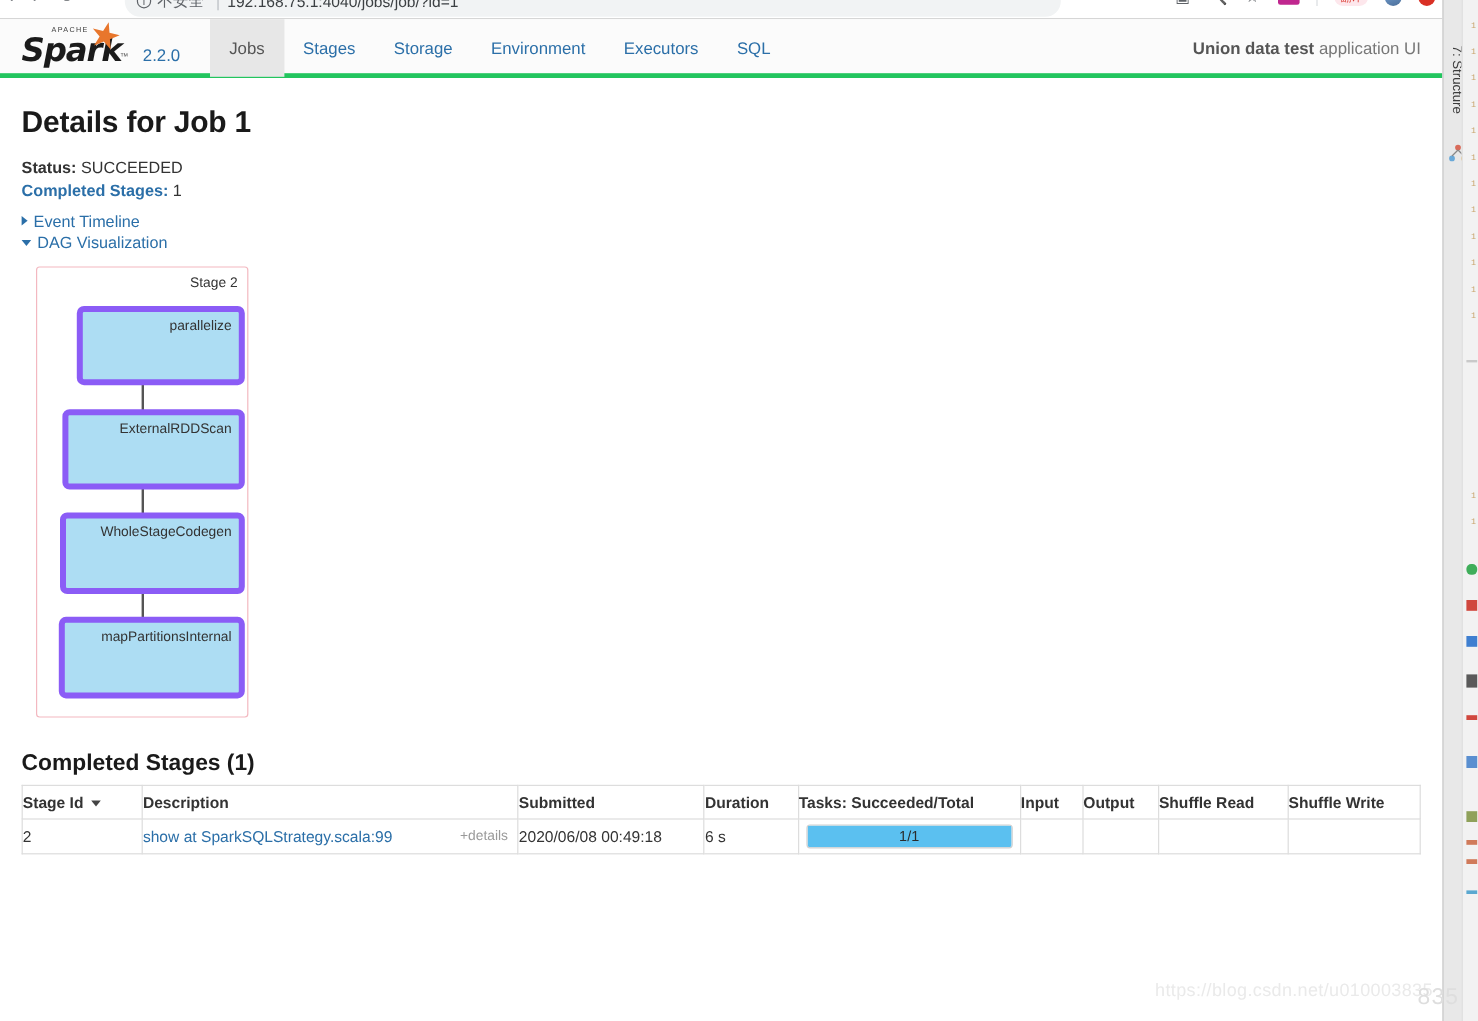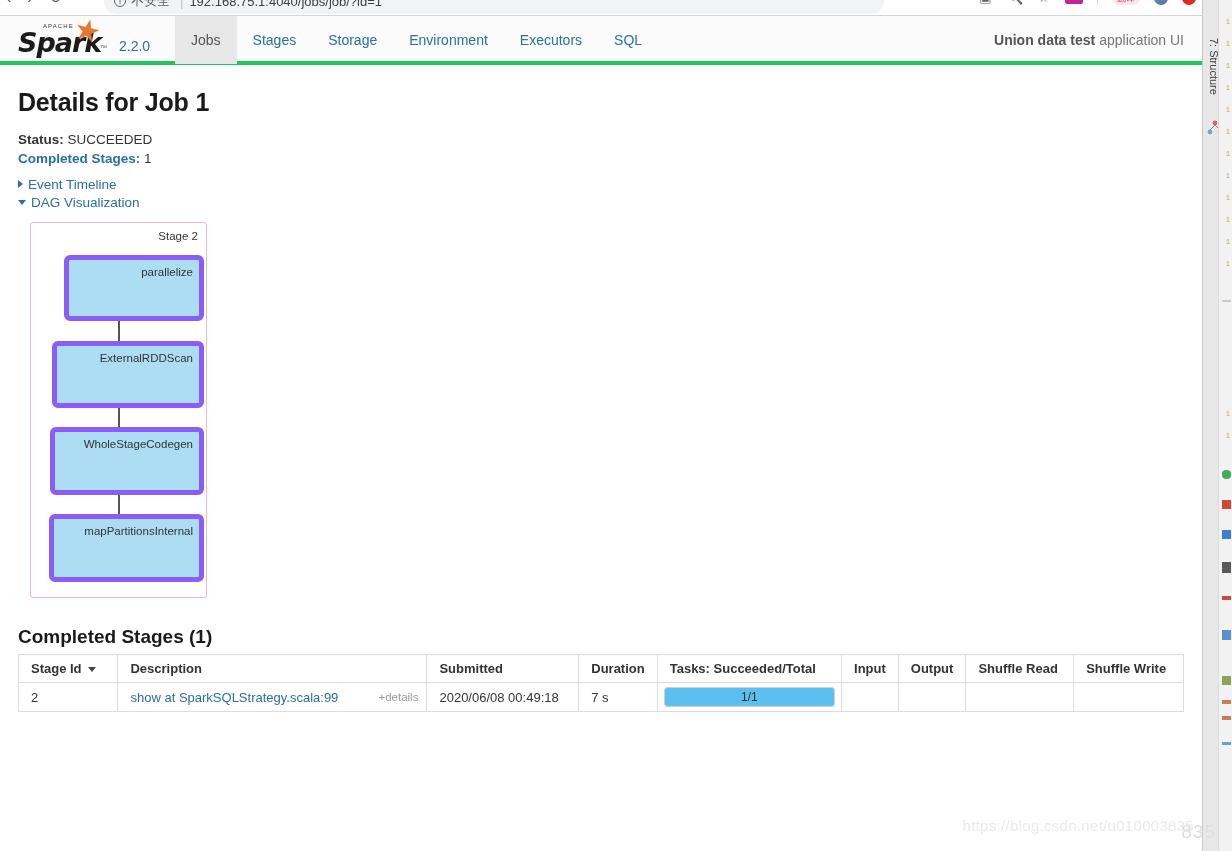--- a/index.html
+++ b/index.html
@@ -316,21 +316,21 @@
   table.stages {
     position: absolute;
     left: 18px; top: 588px;
     width: 1166px;
     border-collapse: collapse;
     font-size: 13px;
     background: #fff;
   }
   table.stages th, table.stages td {
     border: 1px solid #dddddd;
-    padding: 6px 12px;
+    padding: 6px 0;
     text-align: left;
     vertical-align: middle;
     color: #333;
   }
   table.stages th {
     font-weight: bold;
     background: #ffffff;
     white-space: nowrap;
     height: 27px;
   }
@@ -590,21 +590,21 @@
         </tr>
       </thead>
       <tbody>
         <tr>
           <td>2</td>
           <td class="desc-cell">
             <a class="desc-link">show at SparkSQLStrategy.scala:99</a>
             <span class="details-link">+details</span>
           </td>
           <td>2020/06/08 00:49:18</td>
-          <td>7 s</td>
+          <td>6 s</td>
           <td class="progress-cell">
             <div class="progress">
               <div class="progress-bar" id="tasks-fill" style="width: 100%; background: rgb(91, 192, 240);"></div>
               <div class="progress-text">1/1</div>
             </div>
           </td>
           <td></td>
           <td></td>
           <td></td>
           <td></td>

